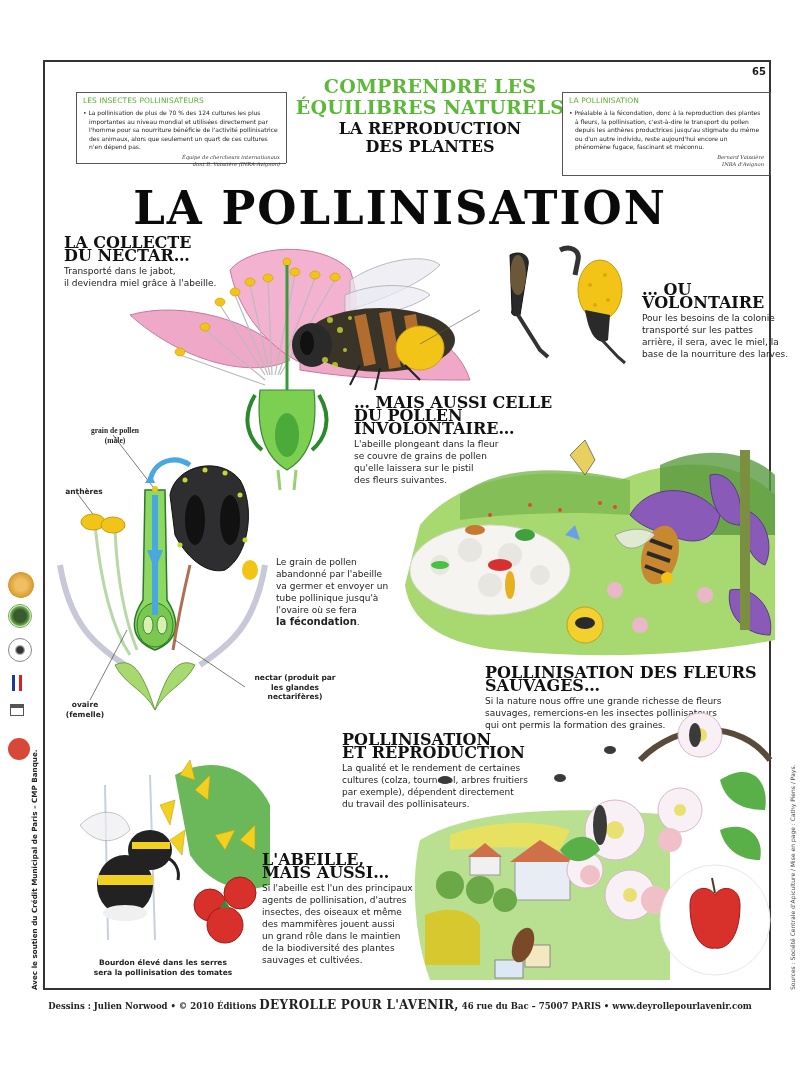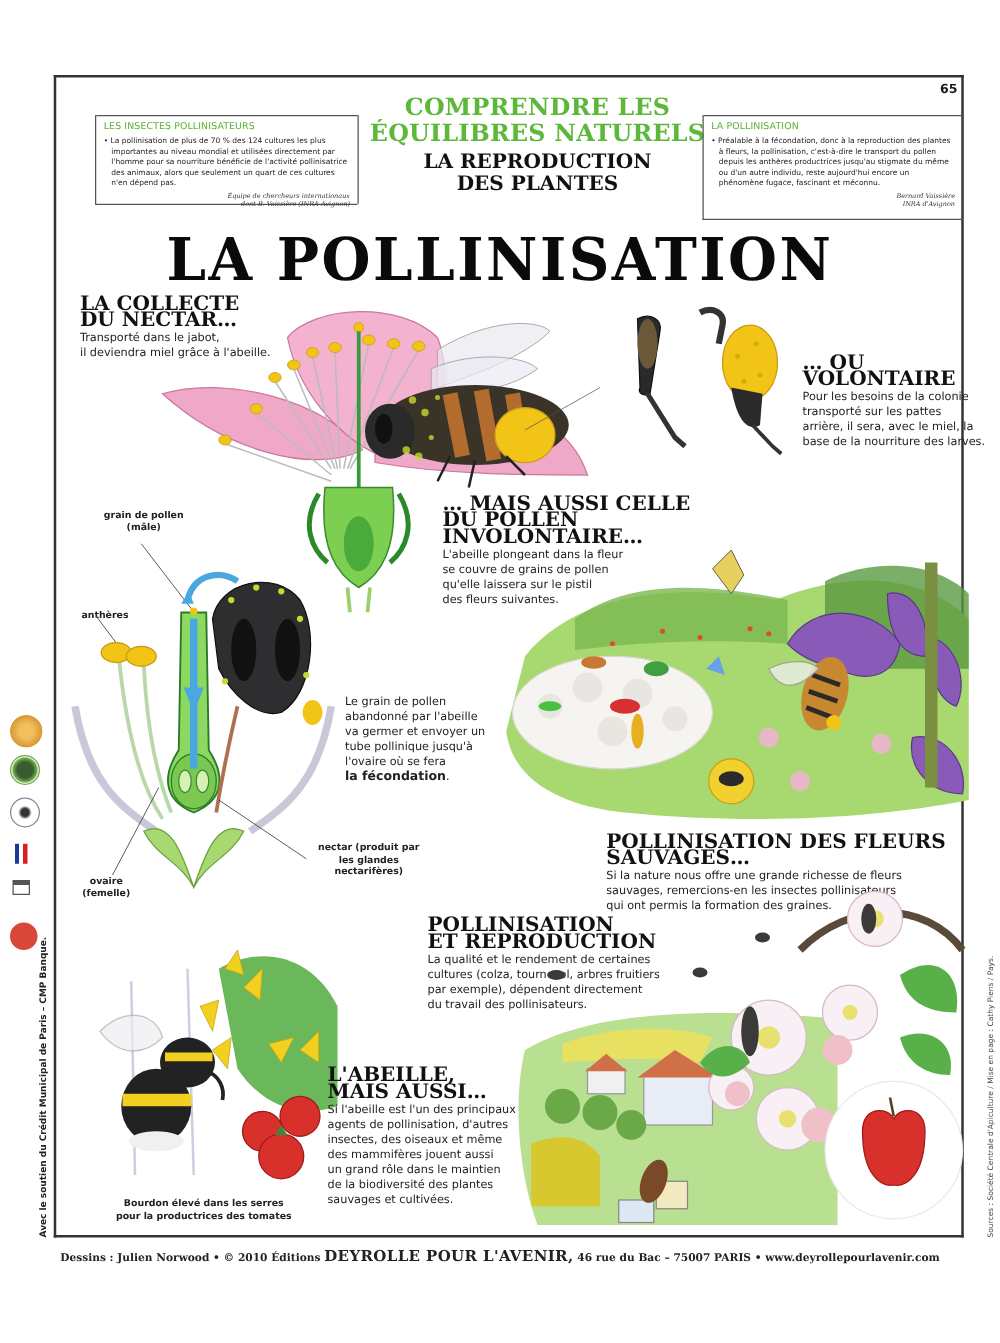--- a/index.html
+++ b/index.html
@@ -176,21 +176,21 @@
     <div>DU POLLEN INVOLONTAIRE…</div>
   </h3>
   <p>
     <span>L'abeille plongeant dans la fleur</span><br>
     <span>se couvre de grains de pollen</span><br>
     <span>qu'elle laissera sur le pistil</span><br>
     <span>des fleurs suivantes.</span>
   </p>
 </div>
 
-<div class="label" style="left:75px; top:407px; width:80px;">
+<div class="label" style="left:75px; top:426px; width:80px;font-family:Liberation Serif, serif;">
   <div>grain de pollen</div>
   <div>(mâle)</div>
 </div>
 <div class="label" style="left:64px; top:487px; width:40px;">anthères</div>
 
 <svg class="illus" style="left:55px; top:425px;" width="215" height="290" viewBox="0 0 215 290">
   <line x1="58" y1="10" x2="98" y2="62" stroke="#444" stroke-width="0.7"></line>
   <line x1="22" y1="68" x2="40" y2="92" stroke="#444" stroke-width="0.7"></line>
   <path d="M5,140 C15,200 40,220 70,240" stroke="#c8c8d8" stroke-width="6" fill="none"></path>
   <path d="M210,140 C200,200 175,220 145,240" stroke="#c8c8d8" stroke-width="6" fill="none"></path>
@@ -385,21 +385,21 @@
   <rect x="62" y="97" width="38" height="7" fill="#f2d020"></rect>
   <path d="M95,112 C105,115 110,125 108,135" stroke="#222" stroke-width="3" fill="none"></path>
   <circle cx="140" cy="160" r="16" fill="#d8302a" stroke="#a01818"></circle>
   <circle cx="170" cy="148" r="16" fill="#d8302a" stroke="#a01818"></circle>
   <circle cx="155" cy="180" r="18" fill="#d8302a" stroke="#a01818"></circle>
   <path d="M150,163 L155,155 L160,163 Z" fill="#3a8a3a"></path>
 </svg>
 
 <div class="label" style="left:88px; top:958px; width:150px;">
   <div>Bourdon élevé dans les serres</div>
-  <div>pour la productrices des tomates</div>
+  <div>sera la pollinisation des tomates</div>
 </div>
 
 <div class="section" style="left:262px; top:853px; width:170px;">
   <h3>
     <div>L'ABEILLE,</div>
     <div>MAIS AUSSI…</div>
   </h3>
   <p>
     <span>Si l'abeille est l'un des principaux</span><br>
     <span>agents de pollinisation, d'autres</span><br>

